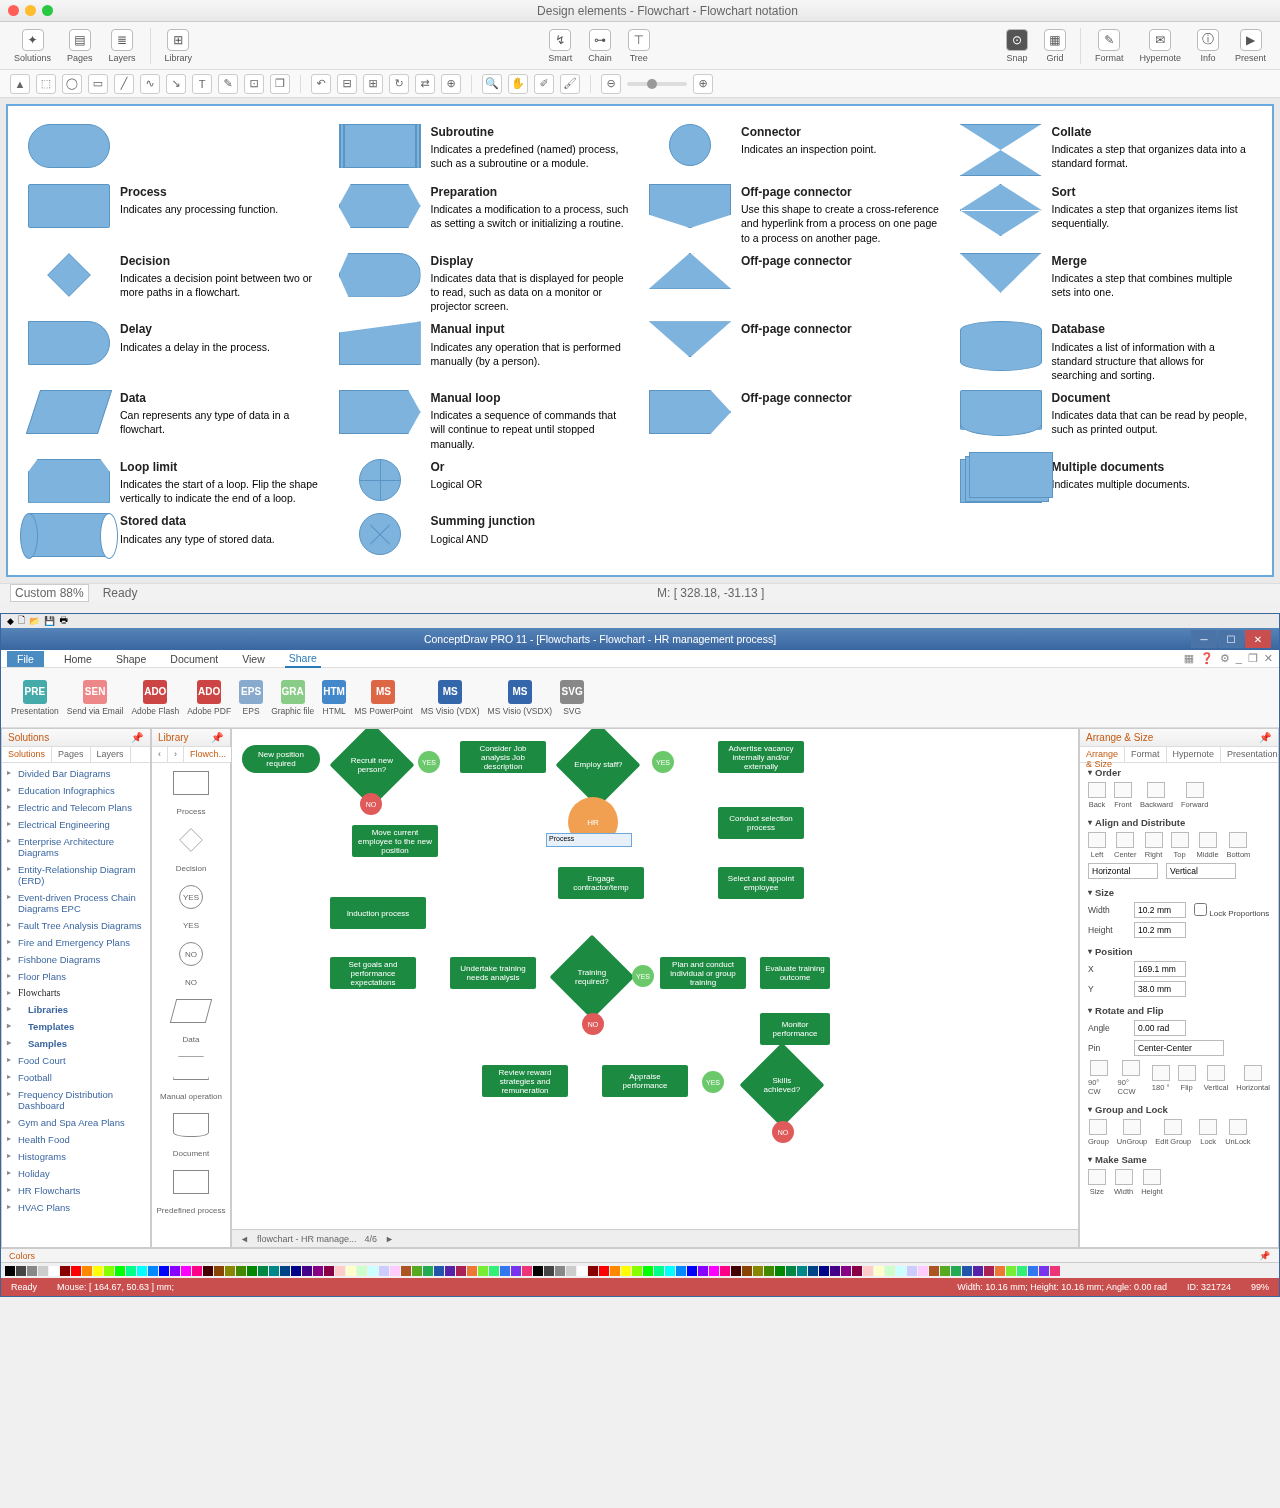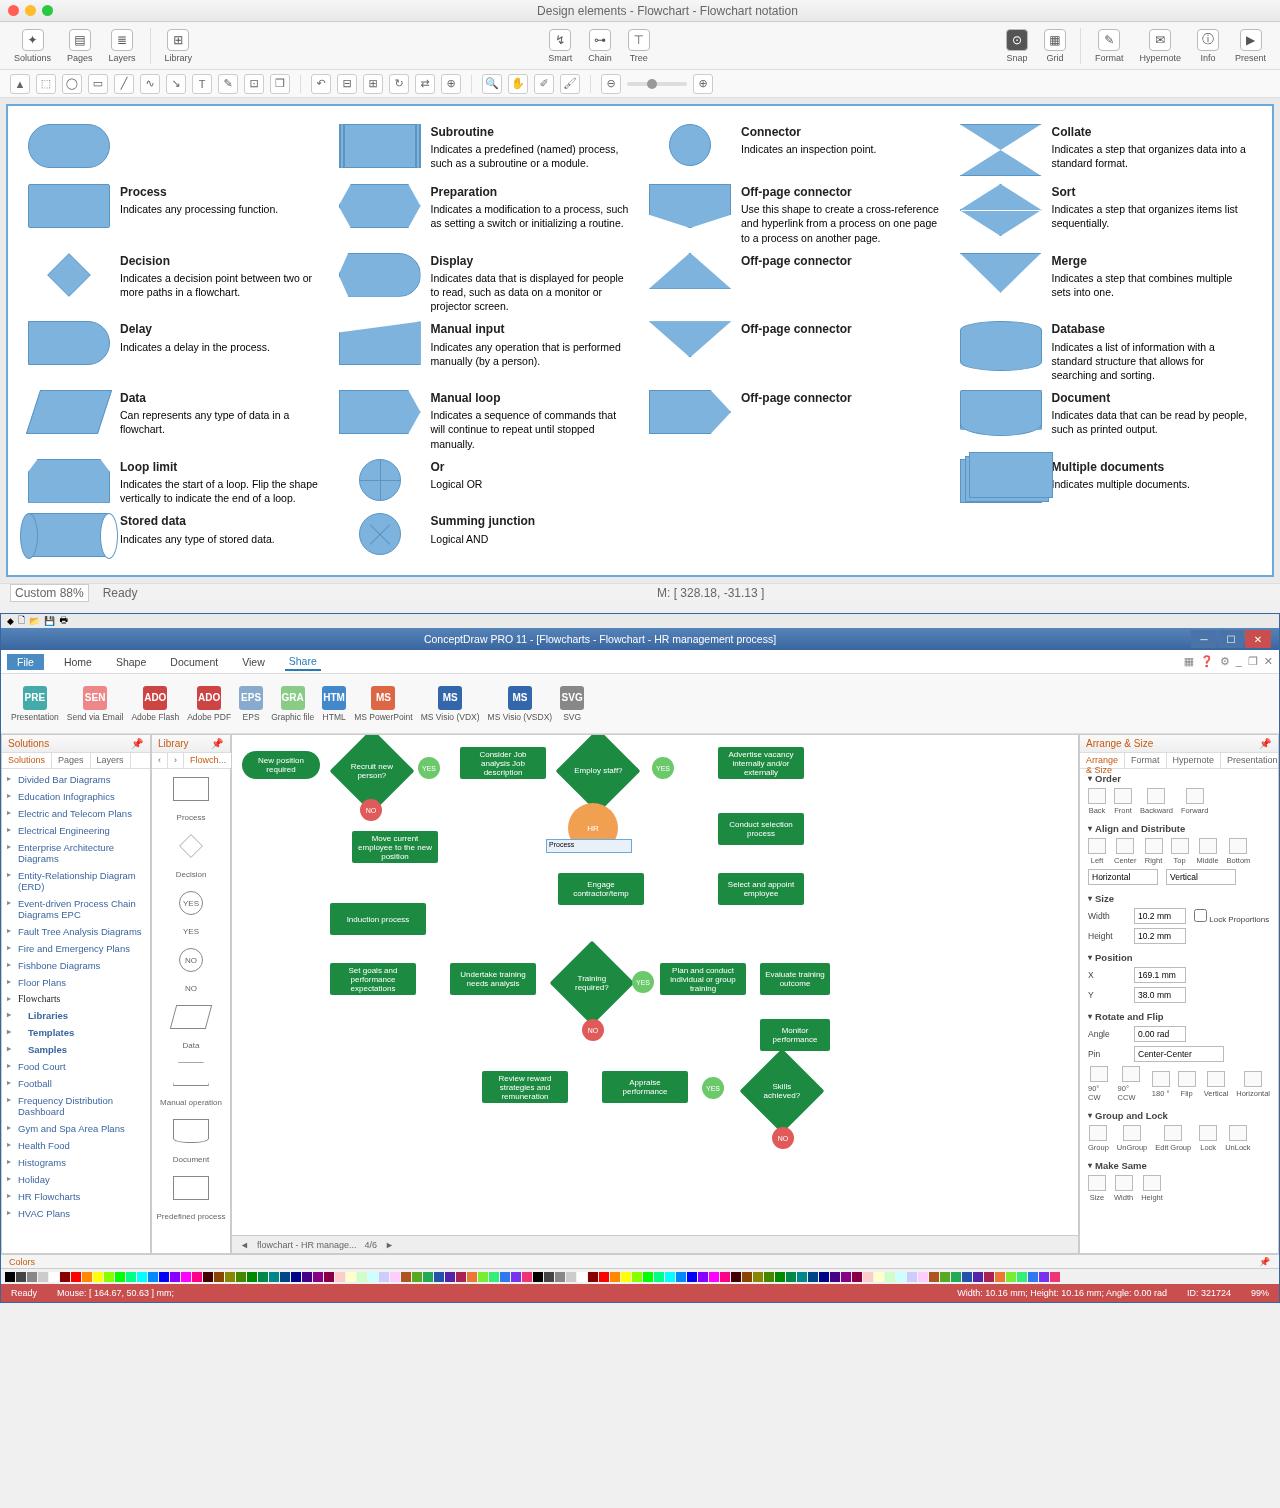--- a/index.html
+++ b/index.html
@@ -76,21 +76,21 @@
 .mac-footer .zoom-box{border:1px solid #ccc;padding:1px 4px;background:#fff;}
 
 
 .win-app{margin-top:12px;border:1px solid #3a66a0;}
 .win-titlebar{height:22px;background:linear-gradient(#5584b8,#3a66a0);color:#fff;display:flex;align-items:center;padding:0 8px;font-size:10.5px;}
 .win-titlebar .wt-spacer{flex:1;}
 .win-ctrl{display:flex;gap:1px;}
 .win-ctrl span{width:26px;height:18px;background:#4a74a8;display:flex;align-items:center;justify-content:center;font-size:10px;cursor:pointer;}
 .win-ctrl .close{background:#c94f4f;}
 
-.win-menubar{height:24px;background:#fff;border-bottom:1px solid #ddd;display:flex;align-items:center;padding:0 6px;font-size:10.5px;gap:16px;color:#444;}
+.win-menubar{height:18px;background:#fff;border-bottom:1px solid #ddd;display:flex;align-items:center;padding:0 6px;font-size:10.5px;gap:16px;color:#444;}
 .win-menubar .file{background:#4a8bc2;color:#fff;padding:2px 10px;}
 .win-menubar .tab{cursor:pointer;padding:2px 4px;}
 .win-menubar .tab.active{color:#2a7ab8;border-bottom:2px solid #2a7ab8;}
 .win-menubar .right-ico{margin-left:auto;display:flex;gap:6px;font-size:11px;color:#888;}
 
 .win-ribbon{height:60px;background:#f8f8f8;border-bottom:1px solid #ddd;display:flex;align-items:center;padding:0 10px;gap:8px;}
 .rib-btn{display:flex;flex-direction:column;align-items:center;font-size:8.5px;color:#555;gap:2px;cursor:pointer;}
 .rib-icon{width:24px;height:24px;background:#d0d0d0;border-radius:3px;display:flex;align-items:center;justify-content:center;font-size:10px;font-weight:bold;}
 
 .win-body{display:flex;height:520px;background:#f4f4f4;}

